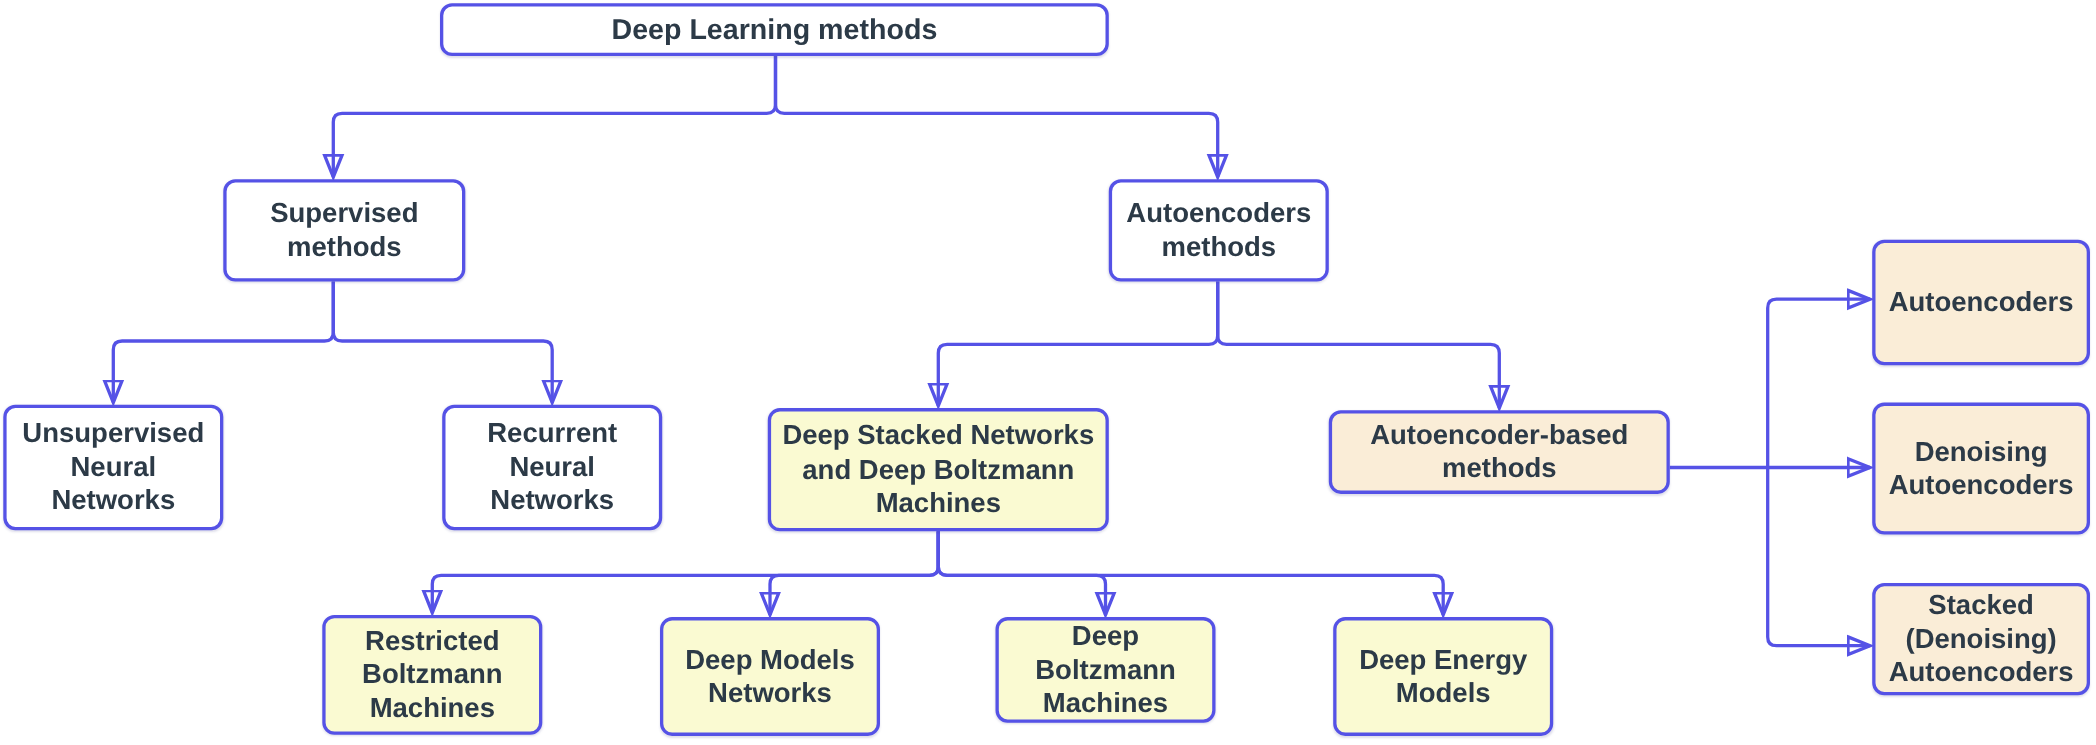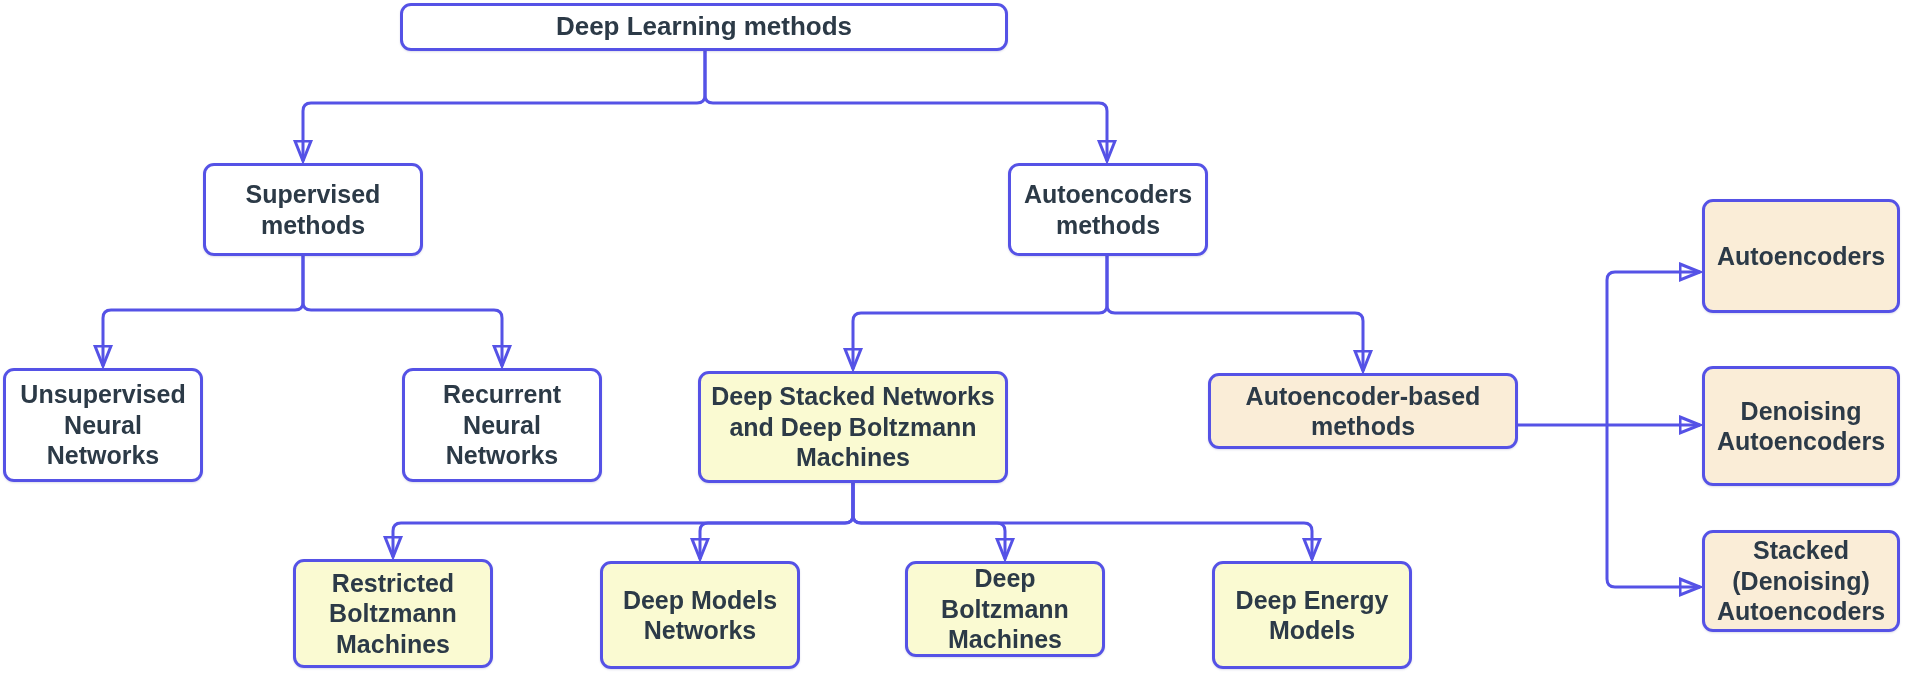--- a/index.html
+++ b/index.html
@@ -53,21 +53,21 @@
   .n-supervised   { left: 203px; top: 163px; width: 220px; height:  93px; }
   .n-unsupervised { left:1008px; top: 163px; width: 200px; height:  93px; }
   .n-cnn          { left:   3px; top: 368px; width: 200px; height: 114px; }
   .n-rnn          { left: 402px; top: 368px; width: 200px; height: 114px; }
   .n-dbn-dbm      { left: 698px; top: 371px; width: 310px; height: 112px; }
   .n-ae-based     { left:1208px; top: 373px; width: 310px; height: 76px; }
   .n-rbm          { left: 293px; top: 559px; width: 200px; height: 109px; }
   .n-dbn          { left: 600px; top: 561px; width: 200px; height: 108px; }
   .n-dbm          { left: 905px; top: 561px; width: 200px; height: 96px; }
   .n-dem          { left:1212px; top: 561px; width: 200px; height: 108px; }
-  .n-autoencoders { left:1702px; top: 199px; width: 198px; height: 114px; }
+  .n-autoencoders { left:1702px; top: 218px; width: 198px; height: 114px; }
   .n-denoising    { left:1702px; top: 366px; width: 198px; height: 120px; }
   .n-stacked      { left:1702px; top: 530px; width: 198px; height: 102px; }
 </style>
 </head>
 <body>
 
 <div class="canvas">
 
   <svg class="edges" width="1905" height="677" viewBox="0 0 1905 677" aria-hidden="true">
     <defs>

